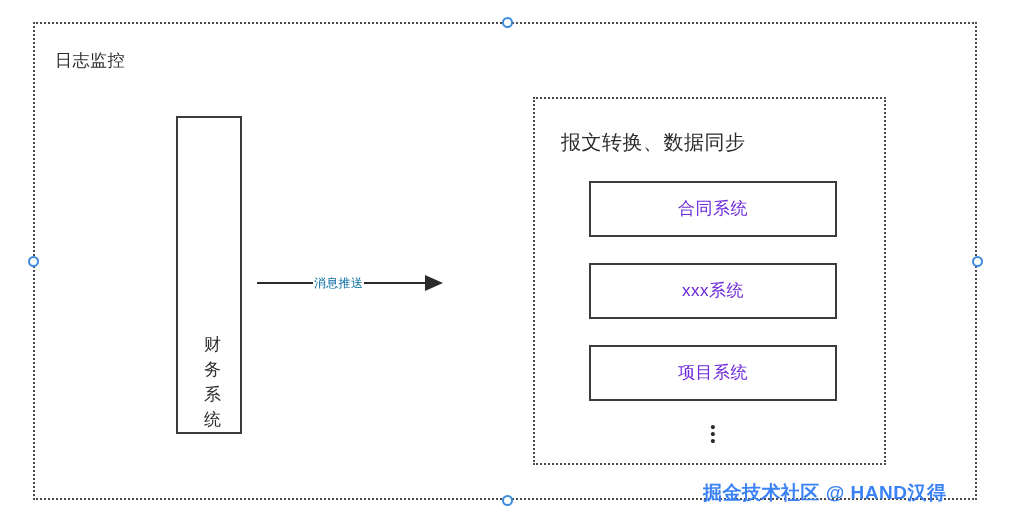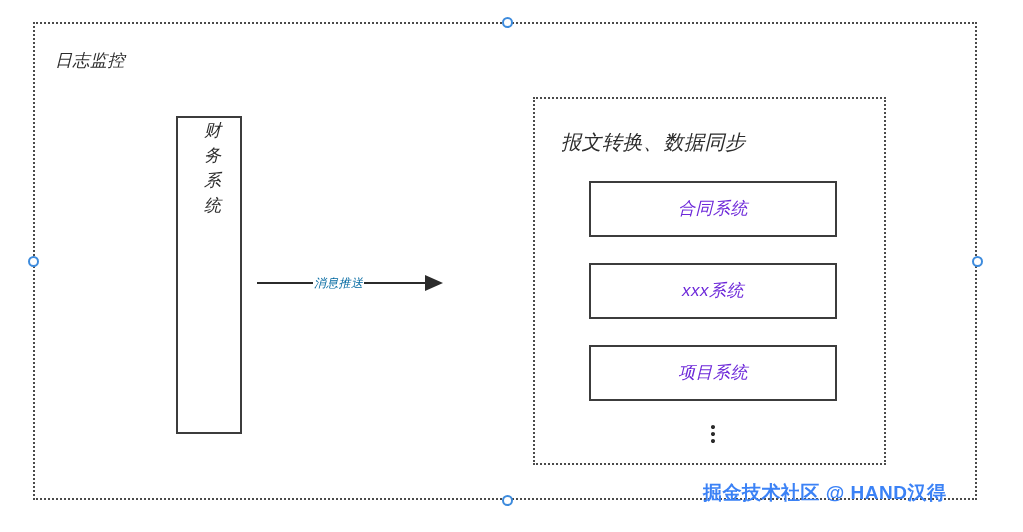--- a/index.html
+++ b/index.html
@@ -22,21 +22,20 @@
   
   .outer-container {
     position: absolute;
     left: 33px;
     top: 22px;
     width: 944px;
     height: 478px;
     box-sizing: border-box;
     border: 2px dotted #4a4a4a;
     background: transparent;
-    font-style: italic;
   }
   .outer-label {
     position: absolute;
     left: 20px;
     top: 26px;
     font-size: 17px;
     line-height: 22px;
     color: #2b2b2b;
     letter-spacing: 0.5px;
     white-space: nowrap;
@@ -46,21 +45,21 @@
   .finance-box {
     position: absolute;
     left: 141px;
     top: 92px;
     width: 66px;
     height: 318px;
     box-sizing: border-box;
     border: 2px solid #3c3c3c;
     background: #ffffff;
     display: flex;
-    align-items: flex-start;
+    align-items: flex-end;
     justify-content: center;
     padding-left: 8px;
   }
   .finance-box-label {
     font-size: 17px;
     line-height: 25px;
     color: #2b2b2b;
     text-align: center;
     letter-spacing: 1px;
     writing-mode: horizontal-tb;

